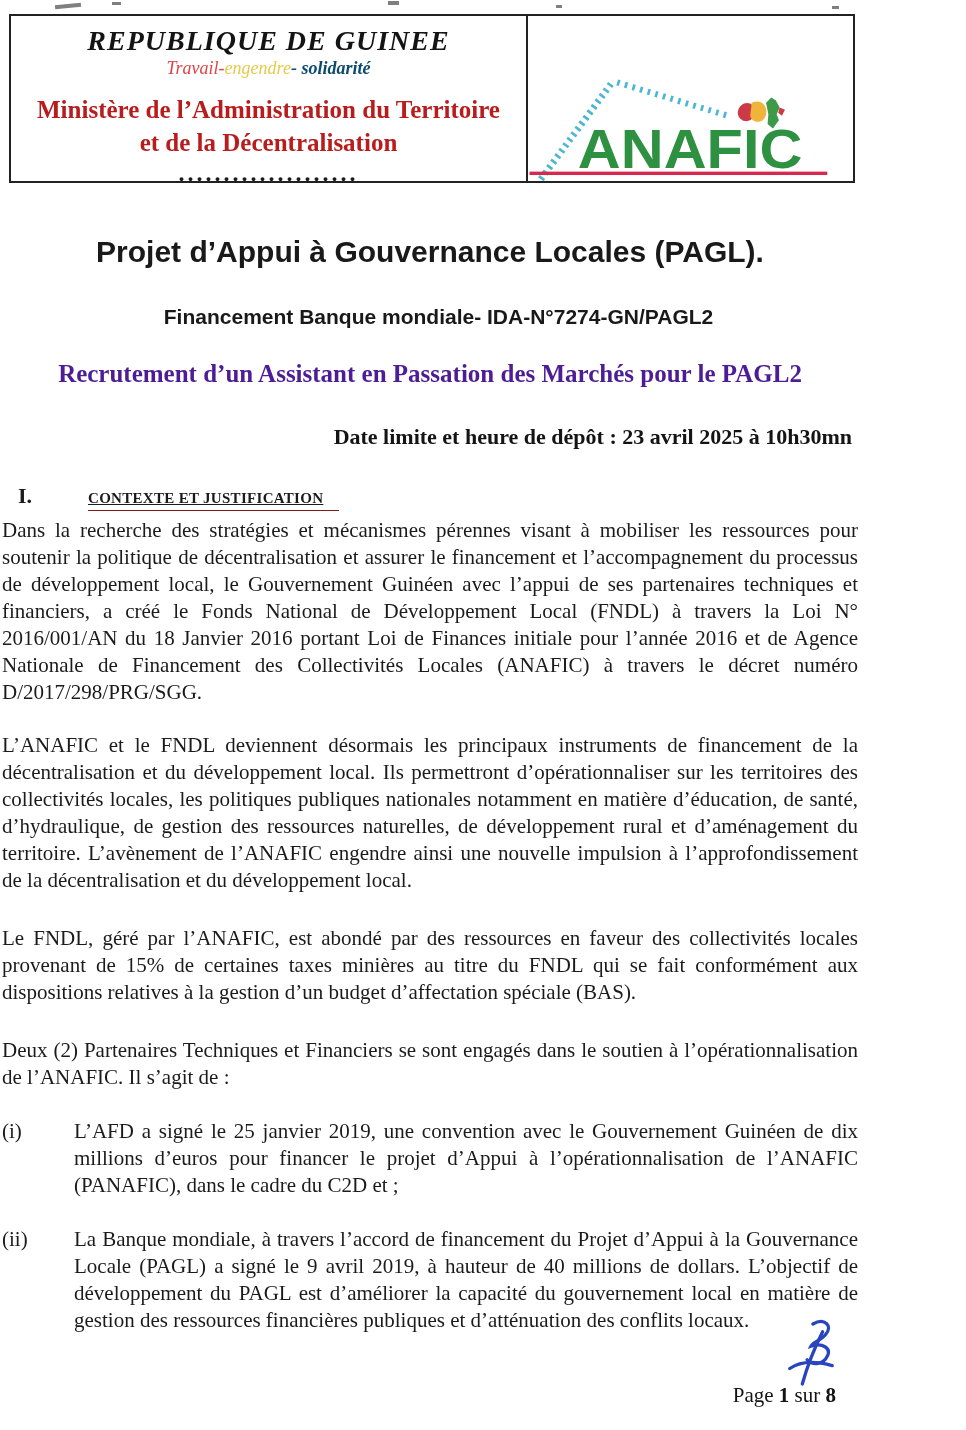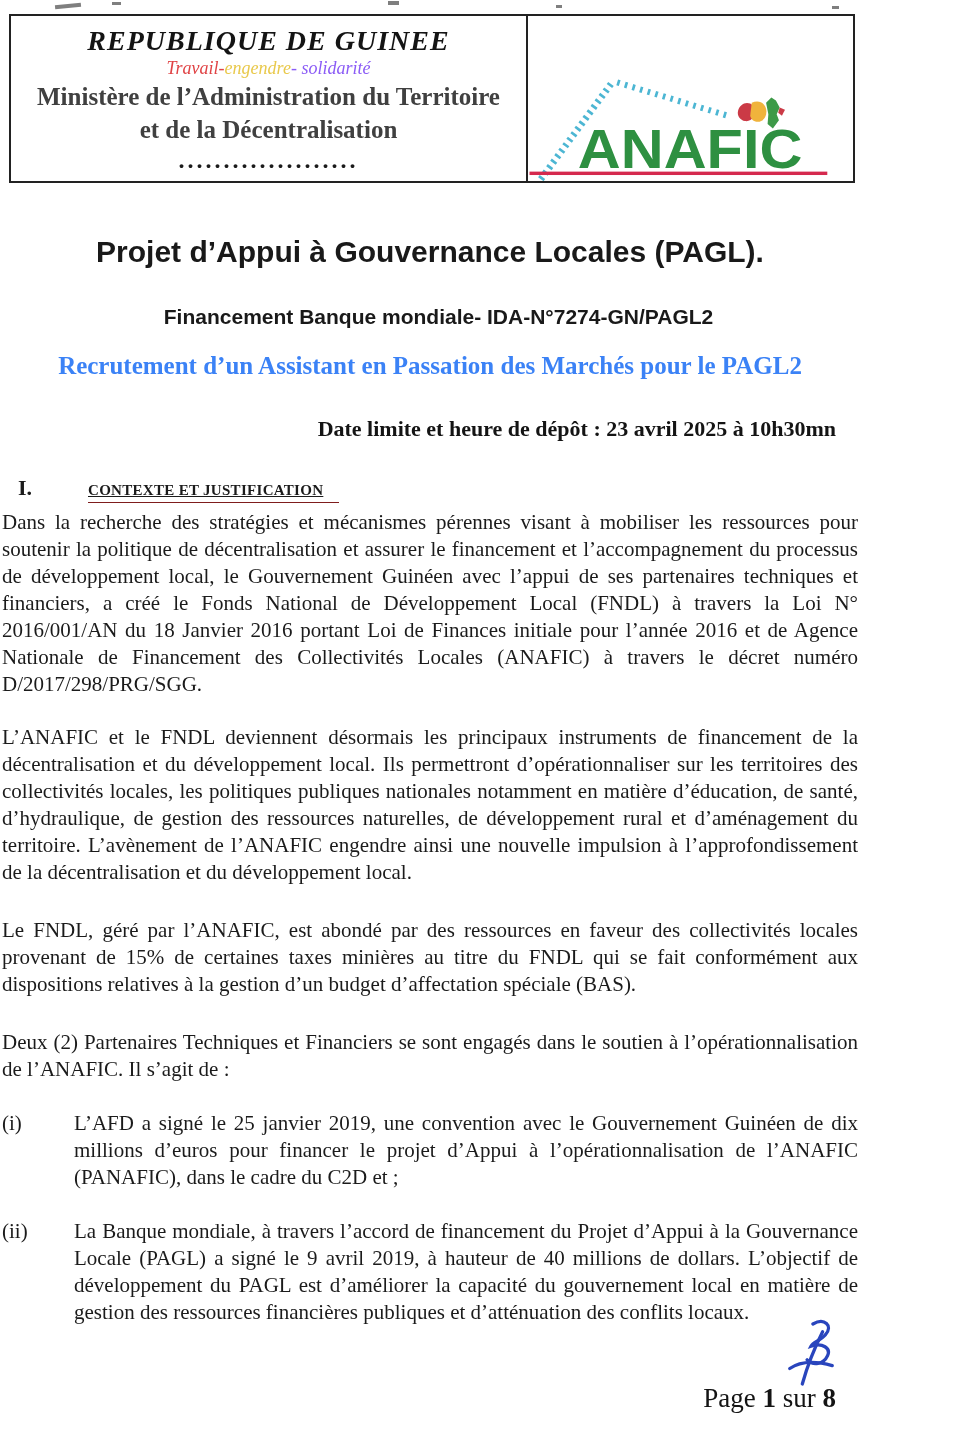--- a/index.html
+++ b/index.html
@@ -35,21 +35,21 @@
     text-align:center;
     padding-top:9px;
   }
   .country{
     font-weight:bold;font-style:italic;
     font-size:28px;letter-spacing:1px;color:#141414;
   }
   .motto{font-style:italic;font-size:18px;margin-top:1px;}
   .ministry{
     font-weight:bold;font-size:25px;line-height:1.3;
-    max-width:470px;margin:2px auto 0;color:#404040;
+    max-width:470px;margin:15px auto 0;color:#b91c1c;
   }
   .dots{font-weight:bold;font-size:24px;letter-spacing:3px;margin-top:2px;line-height:1;}
   .header-right{flex:1;display:flex;justify-content:center;align-items:flex-start;overflow:hidden;margin-top:42px;}
   .anafic-logo{width:428px;height:163px;display:block;}
   .logo-acronym{
     font-family:"Liberation Sans",sans-serif;
     font-weight:bold;
   }
   .logo-tagline{
     font-family:"Liberation Sans",sans-serif;
@@ -66,25 +66,25 @@
     margin-top:36px;text-align:center;
     font-family:"Liberation Sans",sans-serif;
     font-weight:bold;font-size:21px;color:#191919;padding-left:17px;
   }
   .doc-call{
     margin-top:35px;text-align:center;
     font-family:"Liberation Sans",sans-serif;
     font-weight:bold;font-size:21px;color:#191919;
   }
   .doc-recruitment{
-    margin-top:23px;text-align:center;
-    font-weight:bold;font-size:25px;color:#3b82f6;
+    margin-top:31px;text-align:center;
+    font-weight:bold;font-size:25px;color:#4c1d95;
   }
   .doc-deadline{
-    margin-top:36px;text-align:right;margin-right:24px;
+    margin-top:36px;text-align:right;margin-right:8px;
     font-weight:bold;font-size:22px;color:#141414;
   }
 
   
   .section-heading{display:flex;margin:33px 18px 0 18px;align-items:baseline;}
   .sec-num{width:70px;font-weight:bold;font-size:22px;}
   .sec-title{
     font-weight:bold;font-size:15px;letter-spacing:.3px;
     border-bottom:1px solid #7f1d1d;padding:0 16px 3px 0;text-decoration:underline;
   }
@@ -100,40 +100,40 @@
   .p3{margin-top:31px;}
   .p4{margin-top:31px;}
   .list-item{display:flex;margin-top:27px;font-size:21px;line-height:27px;}
   .li-marker{width:72px;flex:none;}
   .li-text{flex:1;text-align:justify;}
 
   
   .signature{position:absolute;right:20px;top:1318px;width:58px;height:72px;}
   .page-footer{
     position:absolute;right:24px;top:1383px;
-    font-size:27px;color:#141414;
+    font-size:21px;color:#141414;
   }
   .page-footer b{font-weight:bold;}
 </style>
 </head>
 <body>
 
 <div class="page">
 
   <div class="speck s1"></div>
   <div class="speck s2"></div>
   <div class="speck s3"></div>
   <div class="speck s4"></div>
   <div class="speck s5"></div>
 
   <div class="header-box">
     <div class="header-left">
       <div class="country">REPUBLIQUE DE GUINEE</div>
       <div class="motto">
-        <span style="color: rgb(224, 67, 69);">Travail-</span><span style="color: rgb(233, 201, 76);">engendre</span><span style="color: #8b5cf6;">- solidarité</span>
+        <span style="color: rgb(224, 67, 69);">Travail-</span><span style="color: rgb(233, 201, 76);">engendre</span><span style="color: #0c4a6e; font-weight: bold;">- solidarité</span>
       </div>
       <div class="ministry">Ministère de l’Administration du Territoire et de la Décentralisation</div>
       <div class="dots">....................</div>
     </div>
     <div class="header-right">
       <svg class="anafic-logo" viewBox="0 0 430 163" xmlns="http://www.w3.org/2000/svg">
 
         <path d="M 17 134 L 112 5" fill="none" stroke-width="9" stroke-dasharray="3.5 5.5" stroke="#4cb6d3"></path>
         <path d="M 118 6 L 264 50" fill="none" stroke-width="8" stroke-dasharray="3.5 7" stroke="#4cb6d3"></path>
 

